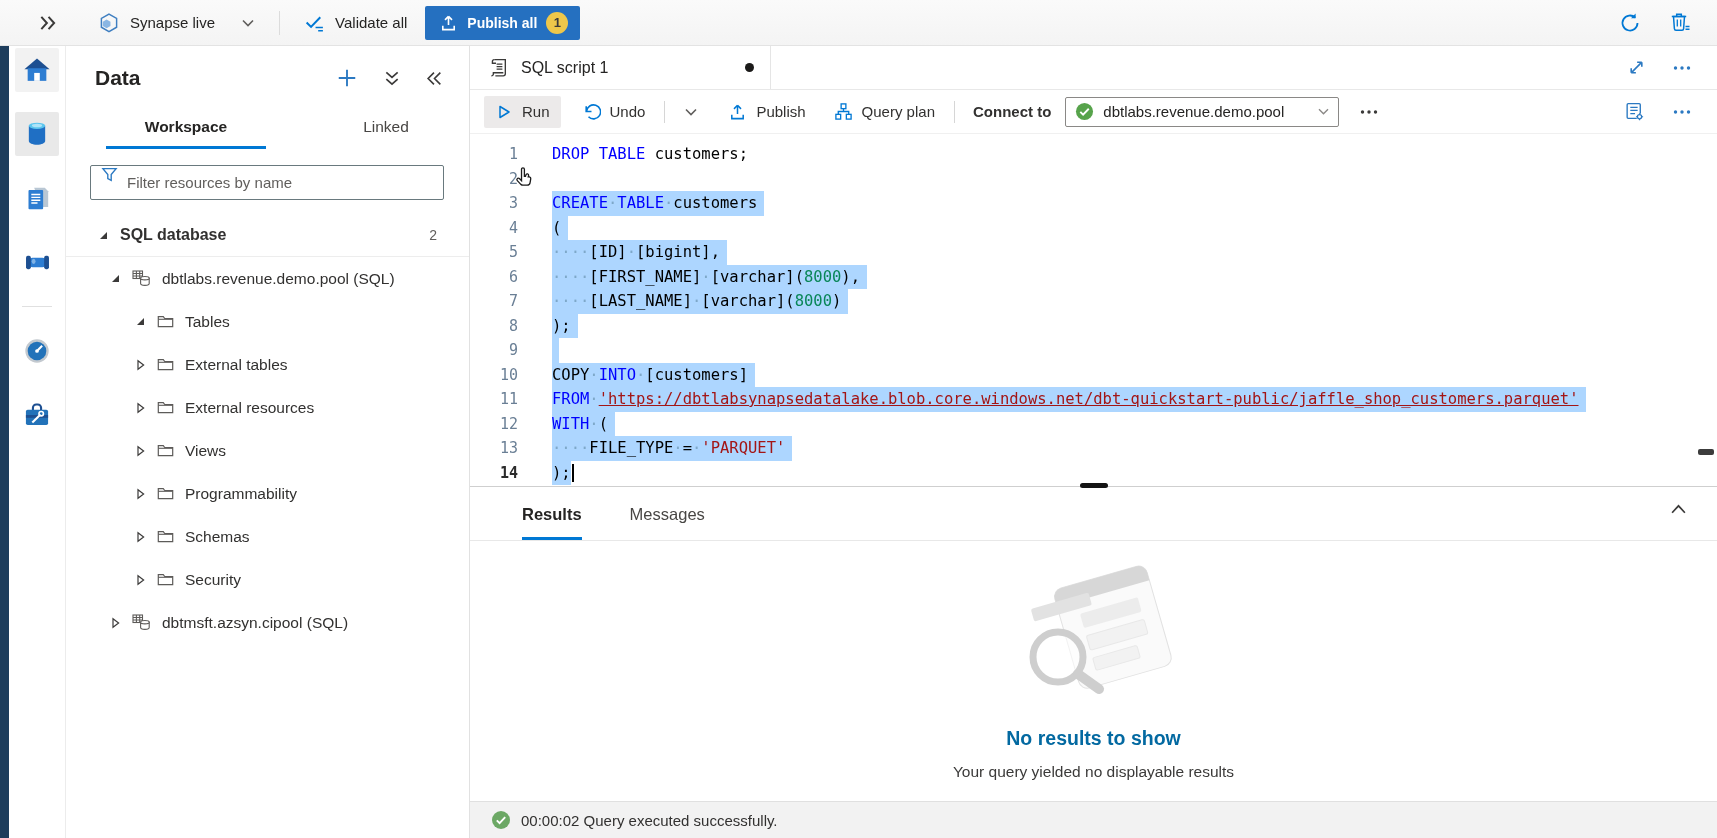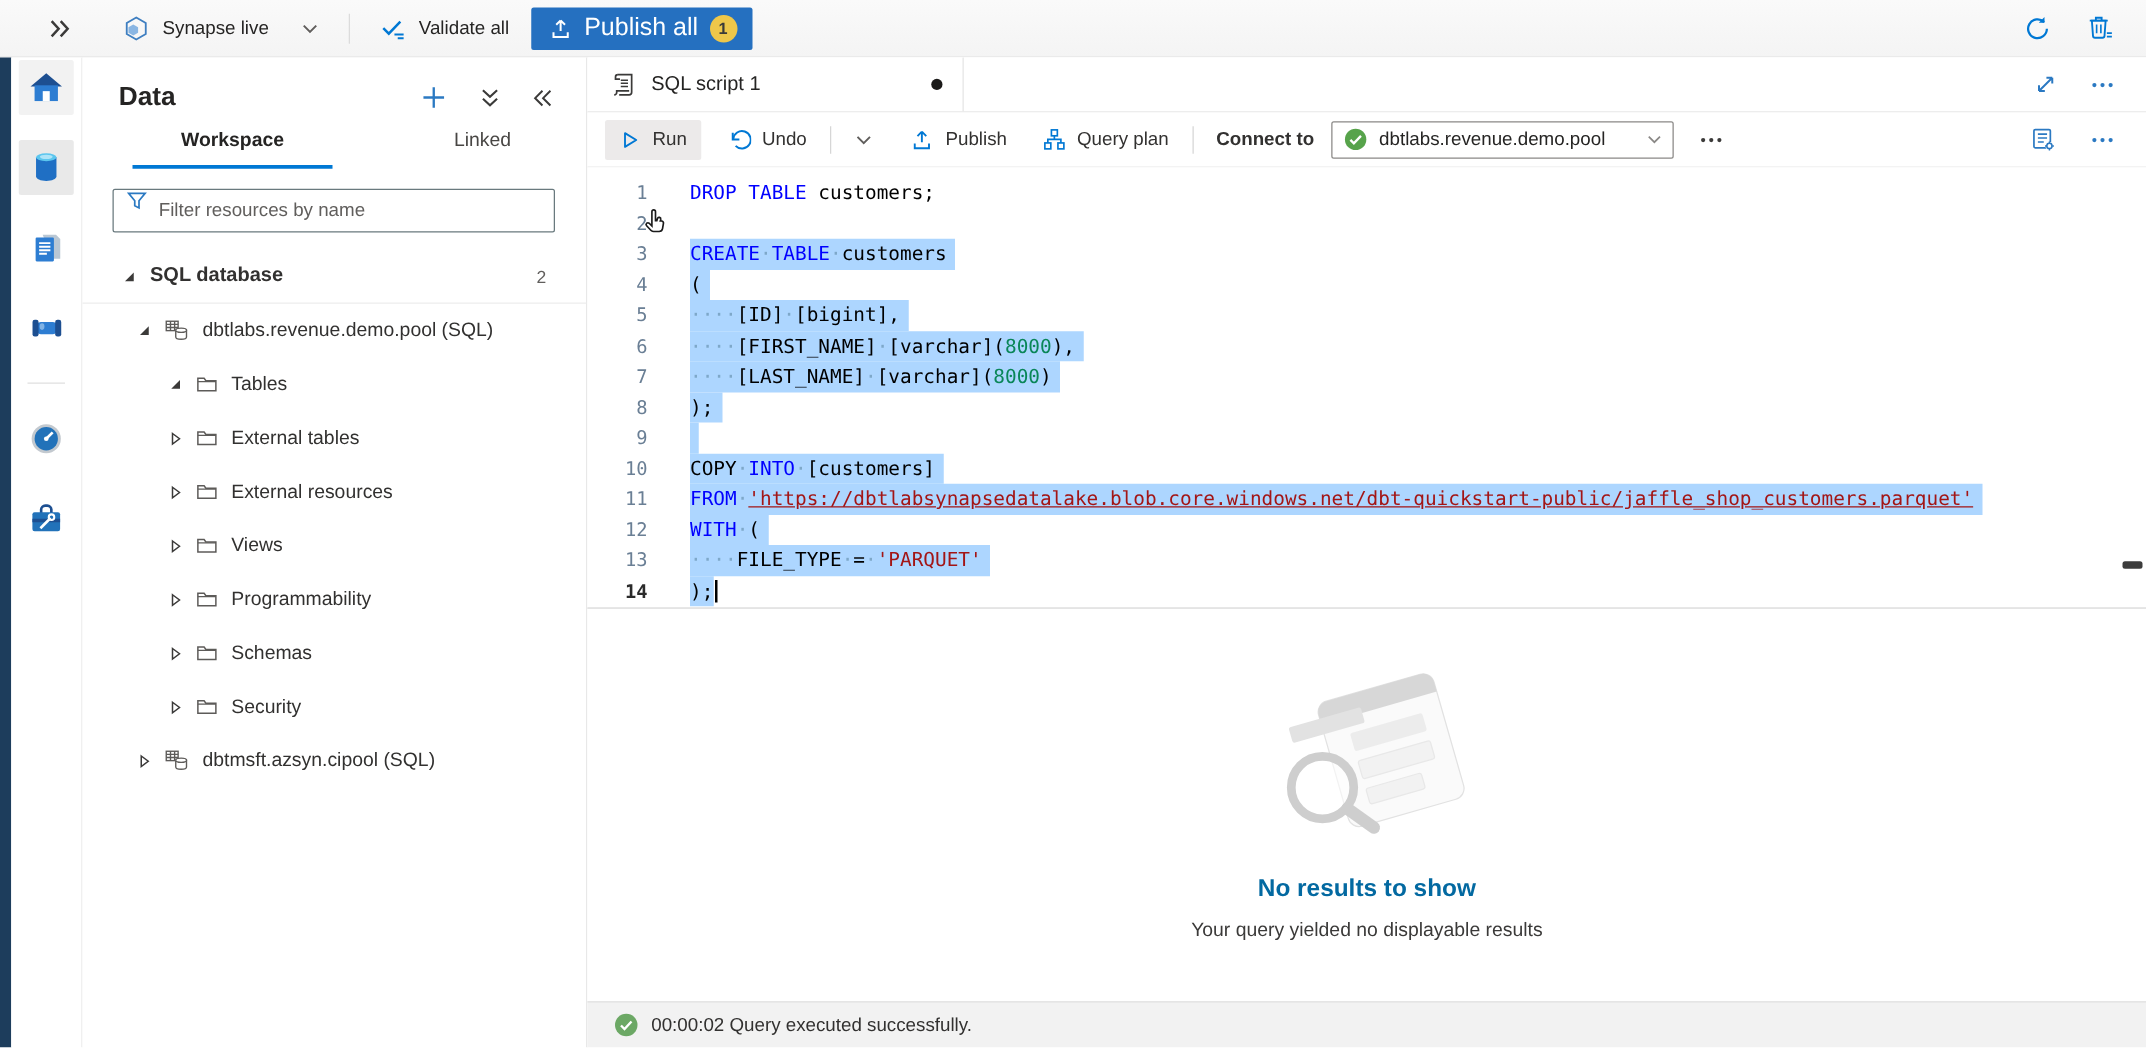--- a/index.html
+++ b/index.html
@@ -7,40 +7,40 @@
   .app { position:relative; width:1717px; height:838px; font-family:"Liberation Sans","DejaVu Sans",sans-serif; color:#323130; }
 
   
   .topbar { height:46px; display:flex; align-items:center; background:linear-gradient(#fafafa,#f4f4f4); border-bottom:1px solid #e3e3e3; padding-left:38px; }
   .tb-expand { margin-right:40px; display:flex; cursor:pointer; }
   .tb-group { display:flex; align-items:center; cursor:pointer; }
   .tb-label { font-size:15px; color:#252423; margin-left:10px; }
   .tb-chev { margin-left:26px; display:flex; }
   .tb-divider { width:1px; height:24px; background:#dcdcdc; margin:0 24px; }
   .publish-btn { margin-left:18px; height:34px; display:flex; align-items:center; gap:9px; background:#2570c0; color:#fff; border:none; border-radius:2px; padding:0 12px 0 14px; font-size:15px; cursor:pointer; font-family:inherit; }
-  .publish-btn .pb-label { font-weight:400; font-size:20px; }
+  .publish-btn .pb-label { font-weight:700; font-size:14px; }
   .badge { width:22px; height:22px; border-radius:50%; background:#eec74a; color:#3b3a39; font-size:13px; font-weight:700; display:flex; align-items:center; justify-content:center; }
   .tb-right { margin-left:auto; display:flex; align-items:center; gap:26px; padding-right:24px; }
   .icon-btn { display:flex; align-items:center; justify-content:center; cursor:pointer; background:none; border:none; }
 
   
   .main { display:flex; height:792px; }
   .navstrip { width:9px; background:#1d3d5c; }
   .rail { width:57px; background:#fff; border-right:1px solid #ececec; display:flex; flex-direction:column; align-items:center; padding-top:2px; }
   .tile { width:44px; height:44px; display:flex; align-items:center; justify-content:center; border-radius:2px; margin-bottom:20px; cursor:pointer; }
   .tile.sel-home { background:#f2f2f2; }
   .tile.sel-data { background:#e9e9e9; }
   .rail-divider { width:30px; height:1px; background:#e0e0e0; margin:2px 0 22px; }
 
   
   .sidebar { width:404px; background:#fff; border-right:1px solid #e1e1e1; position:relative; }
   .sb-head { display:flex; align-items:center; padding:20px 26px 6px 29px; }
   .sb-title { font-size:21px; font-weight:700; color:#252423; }
   .sb-actions { margin-left:auto; display:flex; align-items:center; gap:26px; }
-  .sb-tabs { display:flex; padding-left:40px; }
+  .sb-tabs { display:flex; padding-left:40px; margin-top:14px; }
   .sb-tab { width:160px; text-align:center; font-size:15.5px; color:#484644; padding:8px 0 10px; border-bottom:2px solid transparent; cursor:pointer; }
   .sb-tab.active { color:#252423; font-weight:600; border-bottom:3px solid #0078d4; }
   .sb-tab + .sb-tab { margin-left:40px; }
   .sb-filter { margin:16px 25px 0 24px; height:35px; border:1px solid #69797e; border-radius:2px; display:flex; padding:0 10px; gap:9px; background:#fff; }
   .sb-filter input { border:none; outline:none; flex:1; font-size:15px; font-family:inherit; color:#323130; background:transparent; }
   .sb-filter input::placeholder { color:#605e5c; }
   .sb-tree { margin-top:14px; }
   .tree-row { height:43px; display:flex; align-items:center; cursor:pointer; }
   .tree-row .twisty { width:14px; display:flex; justify-content:center; margin-right:10px; flex:none; }
   .tree-row .node-icon { display:flex; margin-right:11px; flex:none; }
@@ -546,20 +546,30 @@
             <span class="ln">13</span>
             <span class="lc"><span class="sel pad"><span class="tk-w">····</span><span class="tk-p">FILE_TYPE</span><span class="tk-w">·</span><span class="tk-p">=</span><span class="tk-w">·</span><span class="tk-s">'PARQUET'</span></span></span>
           </div>
           <div class="code-line">
             <span class="ln active">14</span>
             <span class="lc"><span class="sel"><span class="tk-p">);</span></span><span class="caret"></span></span>
           </div>
         </div>
 
       <div class="results">
+        <div class="rtabs">
+          <div class="grip"></div>
+          <div class="rtab active">Results</div>
+          <div class="rtab">Messages</div>
+          <span class="rtabs-collapse">
+            <svg width="17" height="12" viewBox="0 0 16 11">
+                <path d="M2 9l6-6.5L14 9" stroke="#3b3a39" stroke-width="1.6" fill="none"></path>
+              </svg>
+          </span>
+        </div>
         <div class="rbody">
           <svg width="200" height="152" viewBox="0 0 200 152">
             <g transform="rotate(-16 120 70)">
               <rect x="72" y="14" width="96" height="104" rx="9" fill="#fafafa" stroke="#e2e2e2"></rect>
               <path d="M72 23a9 9 0 0 1 9-9h78a9 9 0 0 1 9 9v8H72z" fill="#d7d7d7"></path>
               <rect x="46" y="26" width="60" height="13" rx="2" fill="#e2e2e2"></rect>
               <rect x="92" y="44" width="60" height="15" rx="2" fill="#ececec"></rect>
               <rect x="92" y="67" width="60" height="15" rx="2" fill="#f2f2f2" stroke="#e8e8e8"></rect>
               <rect x="92" y="90" width="46" height="13" rx="2" fill="#f2f2f2" stroke="#e8e8e8"></rect>
             </g>

